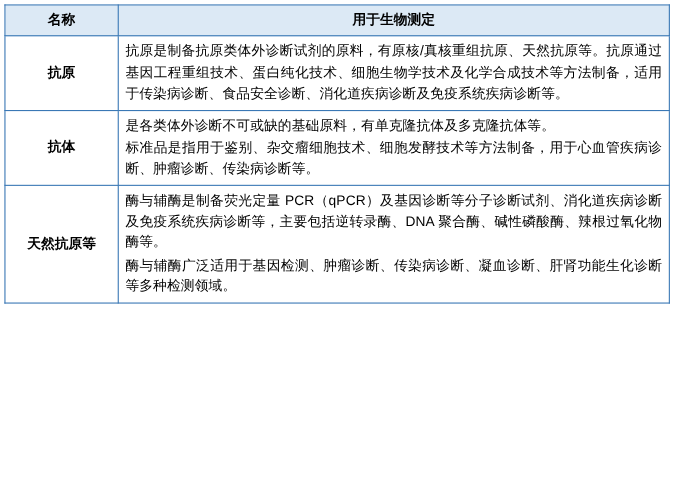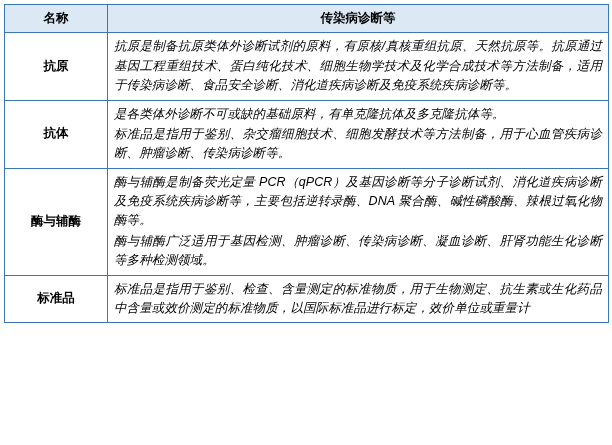--- a/index.html
+++ b/index.html
@@ -44,21 +44,20 @@
   col.c2 { width: 501px; }
   td.name-cell {
     text-align: center;
     font-weight: bold;
     font-size: 13px;
     color: #000000;
   }
   td.def-cell {
     text-align: left;
     letter-spacing: 0.1px;
-    font-style: italic;
   }
   td.def-cell p {
     margin: 0;
     text-align: justify;
     text-justify: inter-ideograph;
   }
   td.def-cell p + p {
     margin-top: 1px;
   }
 </style>
@@ -67,45 +66,39 @@
 
 <div class="table-wrap">
   <table class="spec-table">
     <colgroup>
       <col class="c1">
       <col class="c2">
     </colgroup>
     <thead>
       <tr>
         <th>名称</th>
-        <th>传染病诊断等</th>
+        <th>用于生物测定</th>
       </tr>
     </thead>
     <tbody>
       <tr>
         <td class="name-cell">抗原</td>
         <td class="def-cell">
           <p>抗原是制备抗原类体外诊断试剂的原料，有原核/真核重组抗原、天然抗原等。抗原通过基因工程重组技术、蛋白纯化技术、细胞生物学技术及化学合成技术等方法制备，适用于传染病诊断、食品安全诊断、消化道疾病诊断及免疫系统疾病诊断等。</p>
         </td>
       </tr>
       <tr>
         <td class="name-cell">抗体</td>
         <td class="def-cell">
           <p>是各类体外诊断不可或缺的基础原料，有单克隆抗体及多克隆抗体等。</p>
           <p>标准品是指用于鉴别、杂交瘤细胞技术、细胞发酵技术等方法制备，用于心血管疾病诊断、肿瘤诊断、传染病诊断等。</p>
         </td>
       </tr>
       <tr>
-        <td class="name-cell">酶与辅酶</td>
+        <td class="name-cell">天然抗原等</td>
         <td class="def-cell">
           <p>酶与辅酶是制备荧光定量 PCR（qPCR）及基因诊断等分子诊断试剂、消化道疾病诊断及免疫系统疾病诊断等，主要包括逆转录酶、DNA 聚合酶、碱性磷酸酶、辣根过氧化物酶等。</p>
           <p>酶与辅酶广泛适用于基因检测、肿瘤诊断、传染病诊断、凝血诊断、肝肾功能生化诊断等多种检测领域。</p>
-        </td>
-      </tr>
-      <tr>
-        <td class="name-cell">标准品</td>
-        <td class="def-cell">
-          <p>标准品是指用于鉴别、检查、含量测定的标准物质，用于生物测定、抗生素或生化药品中含量或效价测定的标准物质，以国际标准品进行标定，效价单位或重量计</p>
         </td>
       </tr>
     </tbody>
   </table>
 </div>
 
 </body></html>

